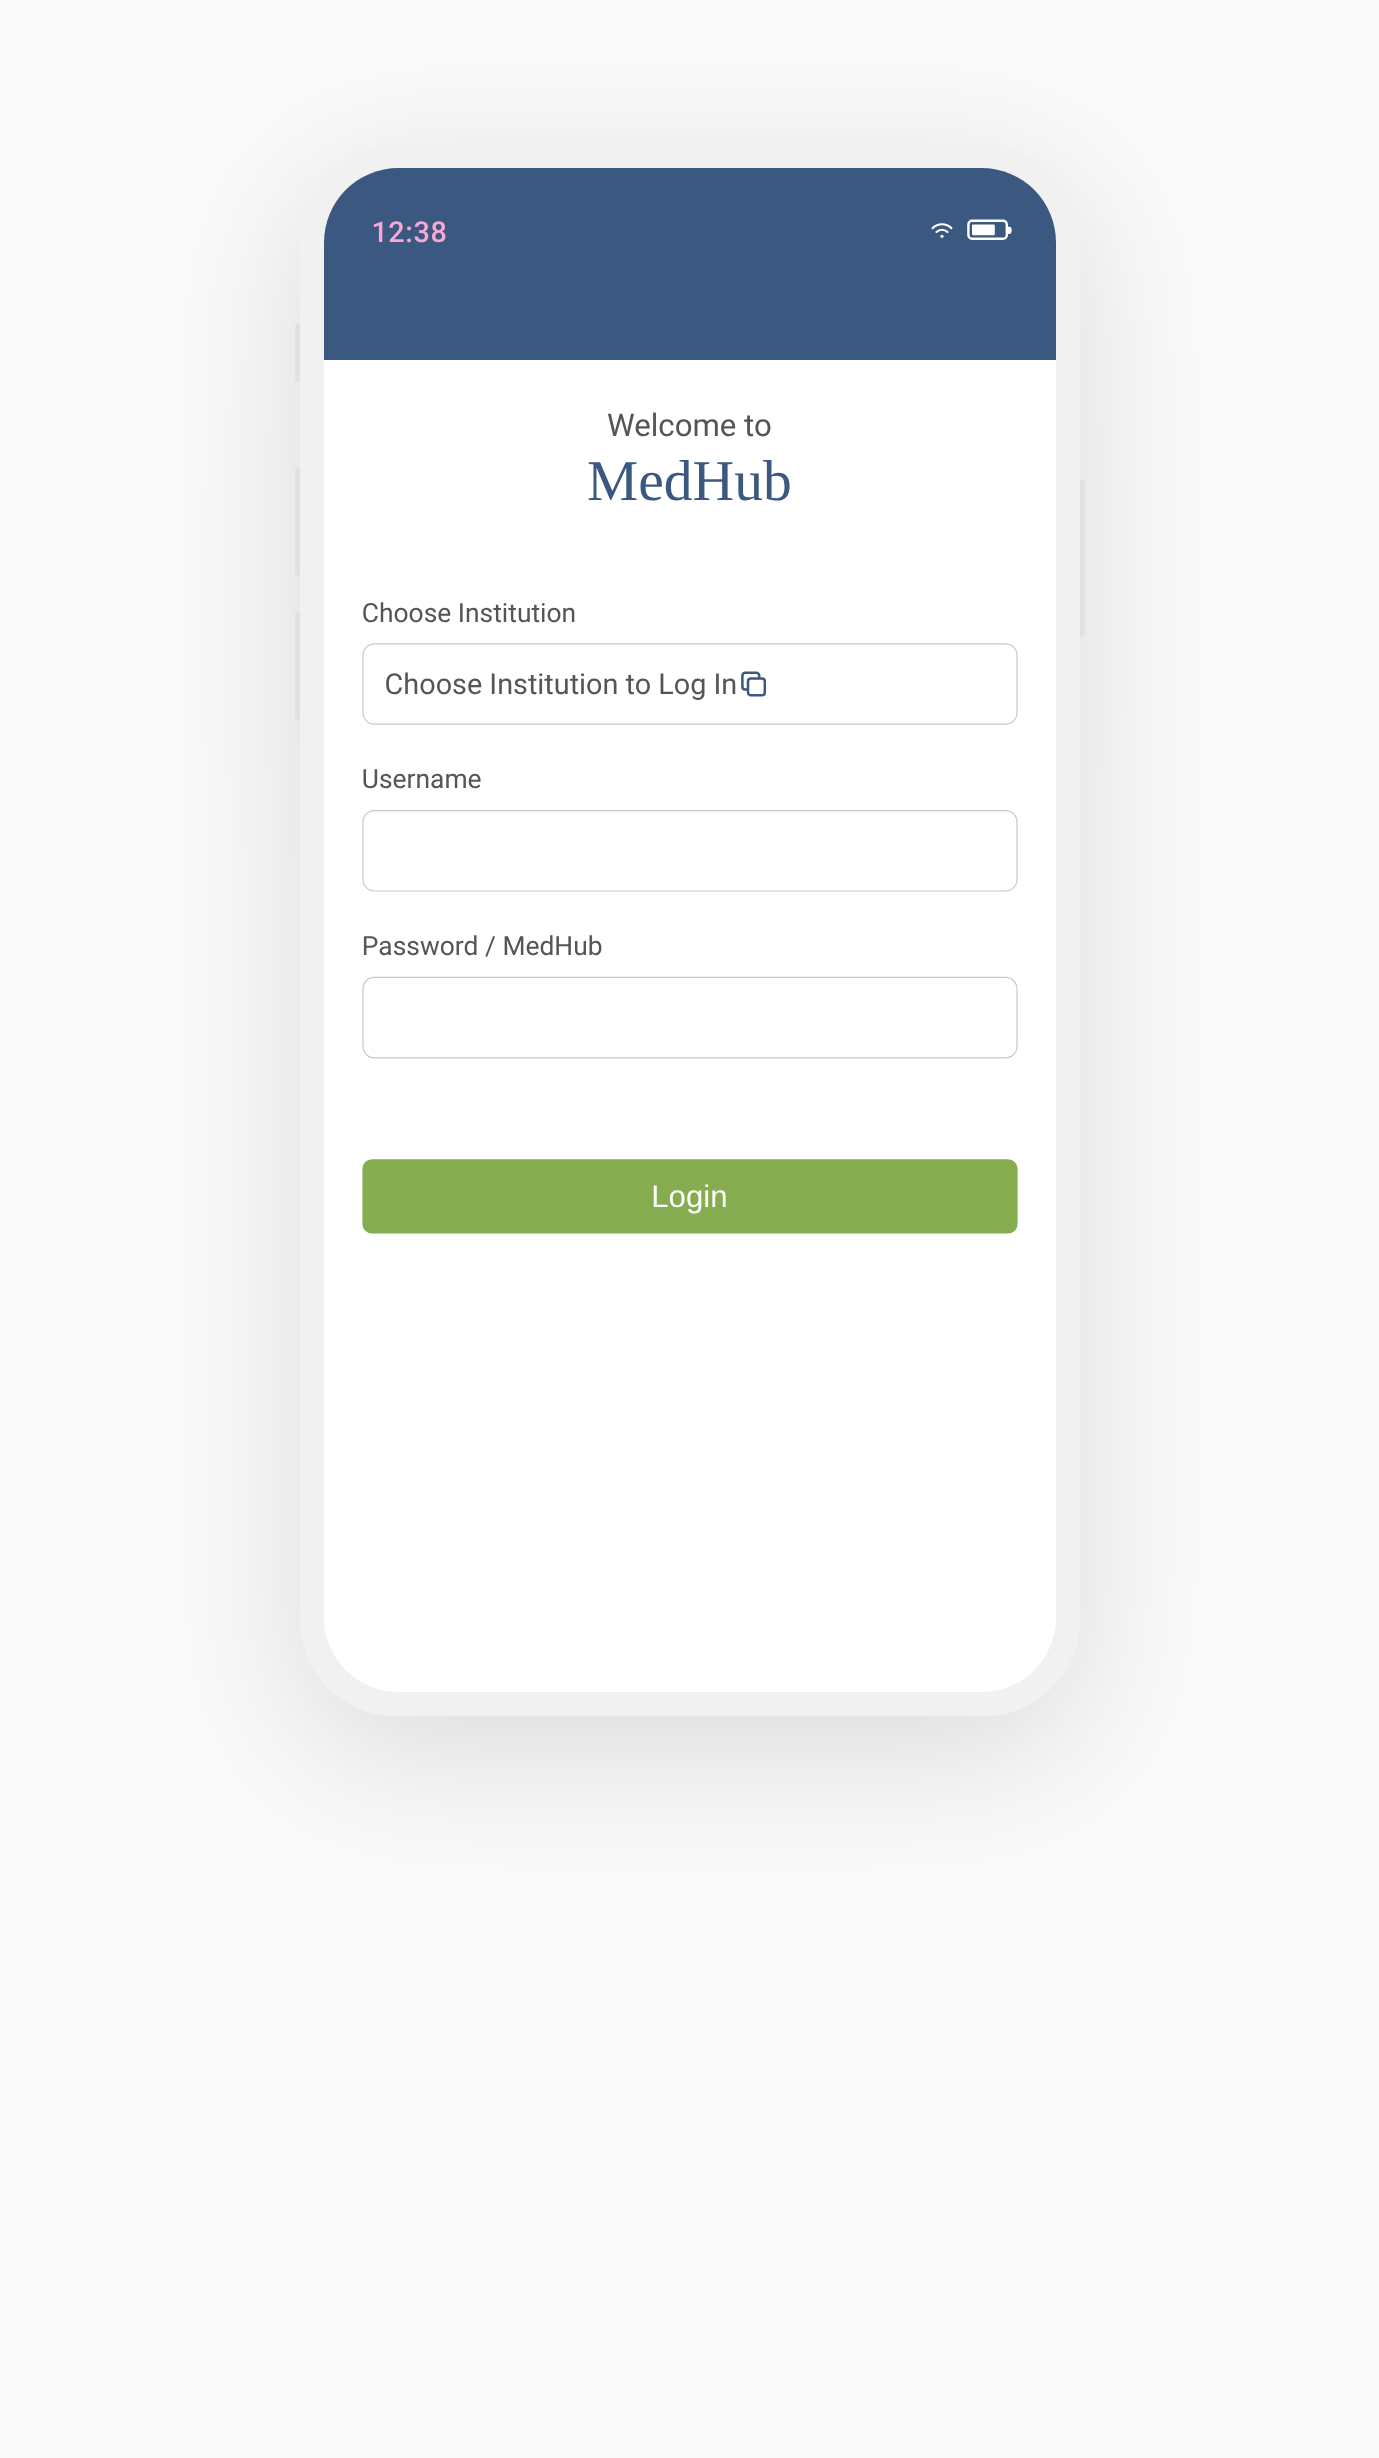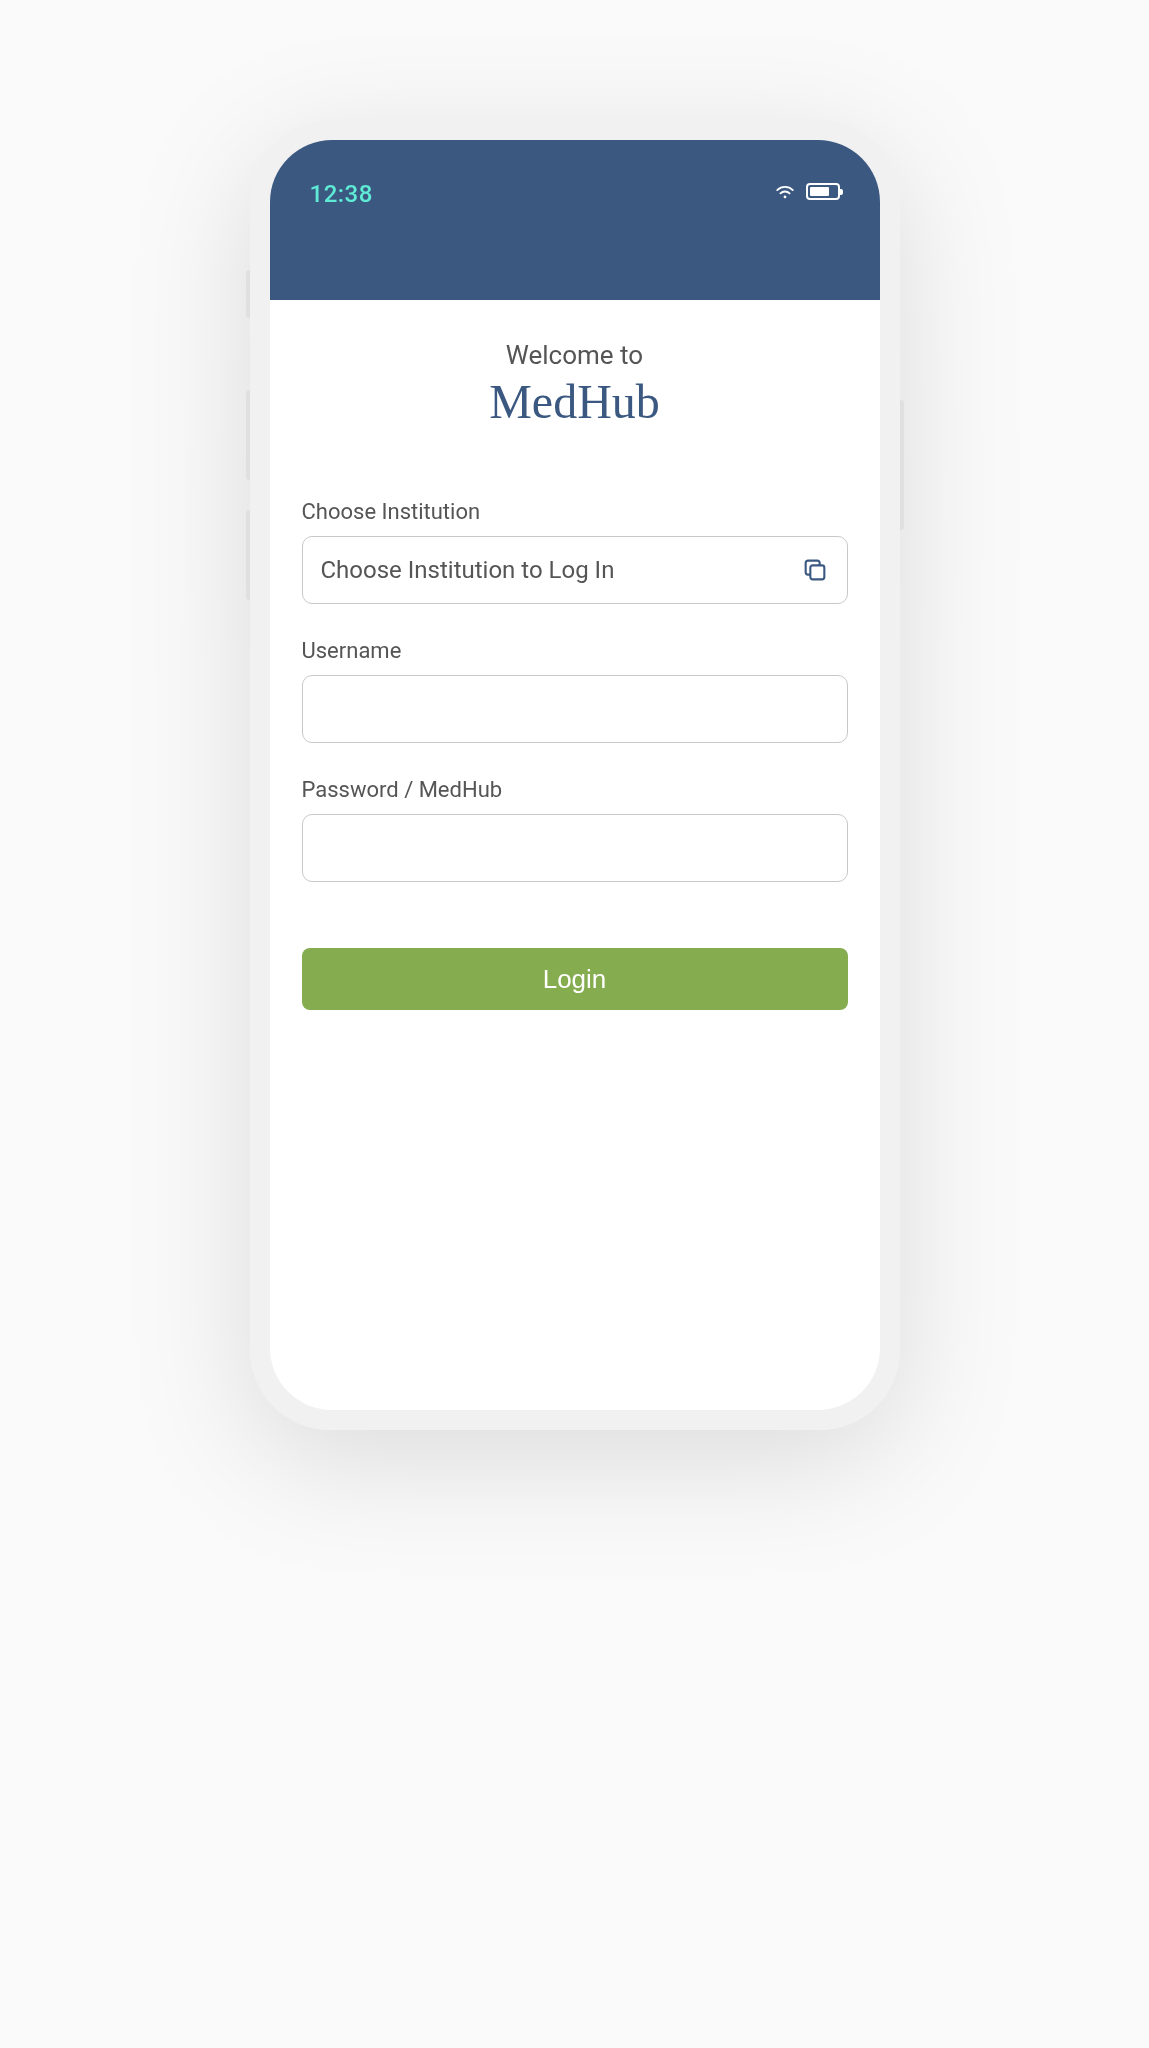--- a/index.html
+++ b/index.html
@@ -43,21 +43,21 @@
     height: 100%;
     background: #ffffff;
     border-radius: 62px;
     overflow: hidden;
     position: relative;
   }
   .status-bar {
     background: #3b5880;
     height: 160px;
     padding: 40px 40px 0 40px;
-    color: #5eead4;
+    color: #f9a8d4;
     display: flex;
     justify-content: space-between;
     align-items: flex-start;
   }
   .status-time {
     font-size: 24px;
     font-weight: 500;
     letter-spacing: 0.5px;
   }
   .status-icons {
@@ -123,36 +123,36 @@
     border: 1.5px solid #c8c8c8;
     border-radius: 10px;
     font-size: 24px;
     padding: 0 18px;
     background: #fff;
     color: #555;
   }
   .select {
     display: flex;
     align-items: center;
-    justify-content: space-between;
+    justify-content: flex-start;
     cursor: pointer;
   }
   .select-text { color: #555; }
   .copy-icon svg { width: 28px; height: 28px; display:block; }
   .login-btn {
     width: 100%;
     height: 62px;
     background: #85ac4f;
     color: #fff;
     border: none;
     border-radius: 8px;
     font-size: 26px;
     font-weight: 400;
     cursor: pointer;
-    margin-top: 32px;
+    margin-top: 50px;
   }
 </style>
 </head>
 <body>
 
 <div class="phone-wrap">
   <div class="side-btn b1"></div>
   <div class="side-btn b2"></div>
   <div class="side-btn b3"></div>
   <div class="side-btn b4"></div>

